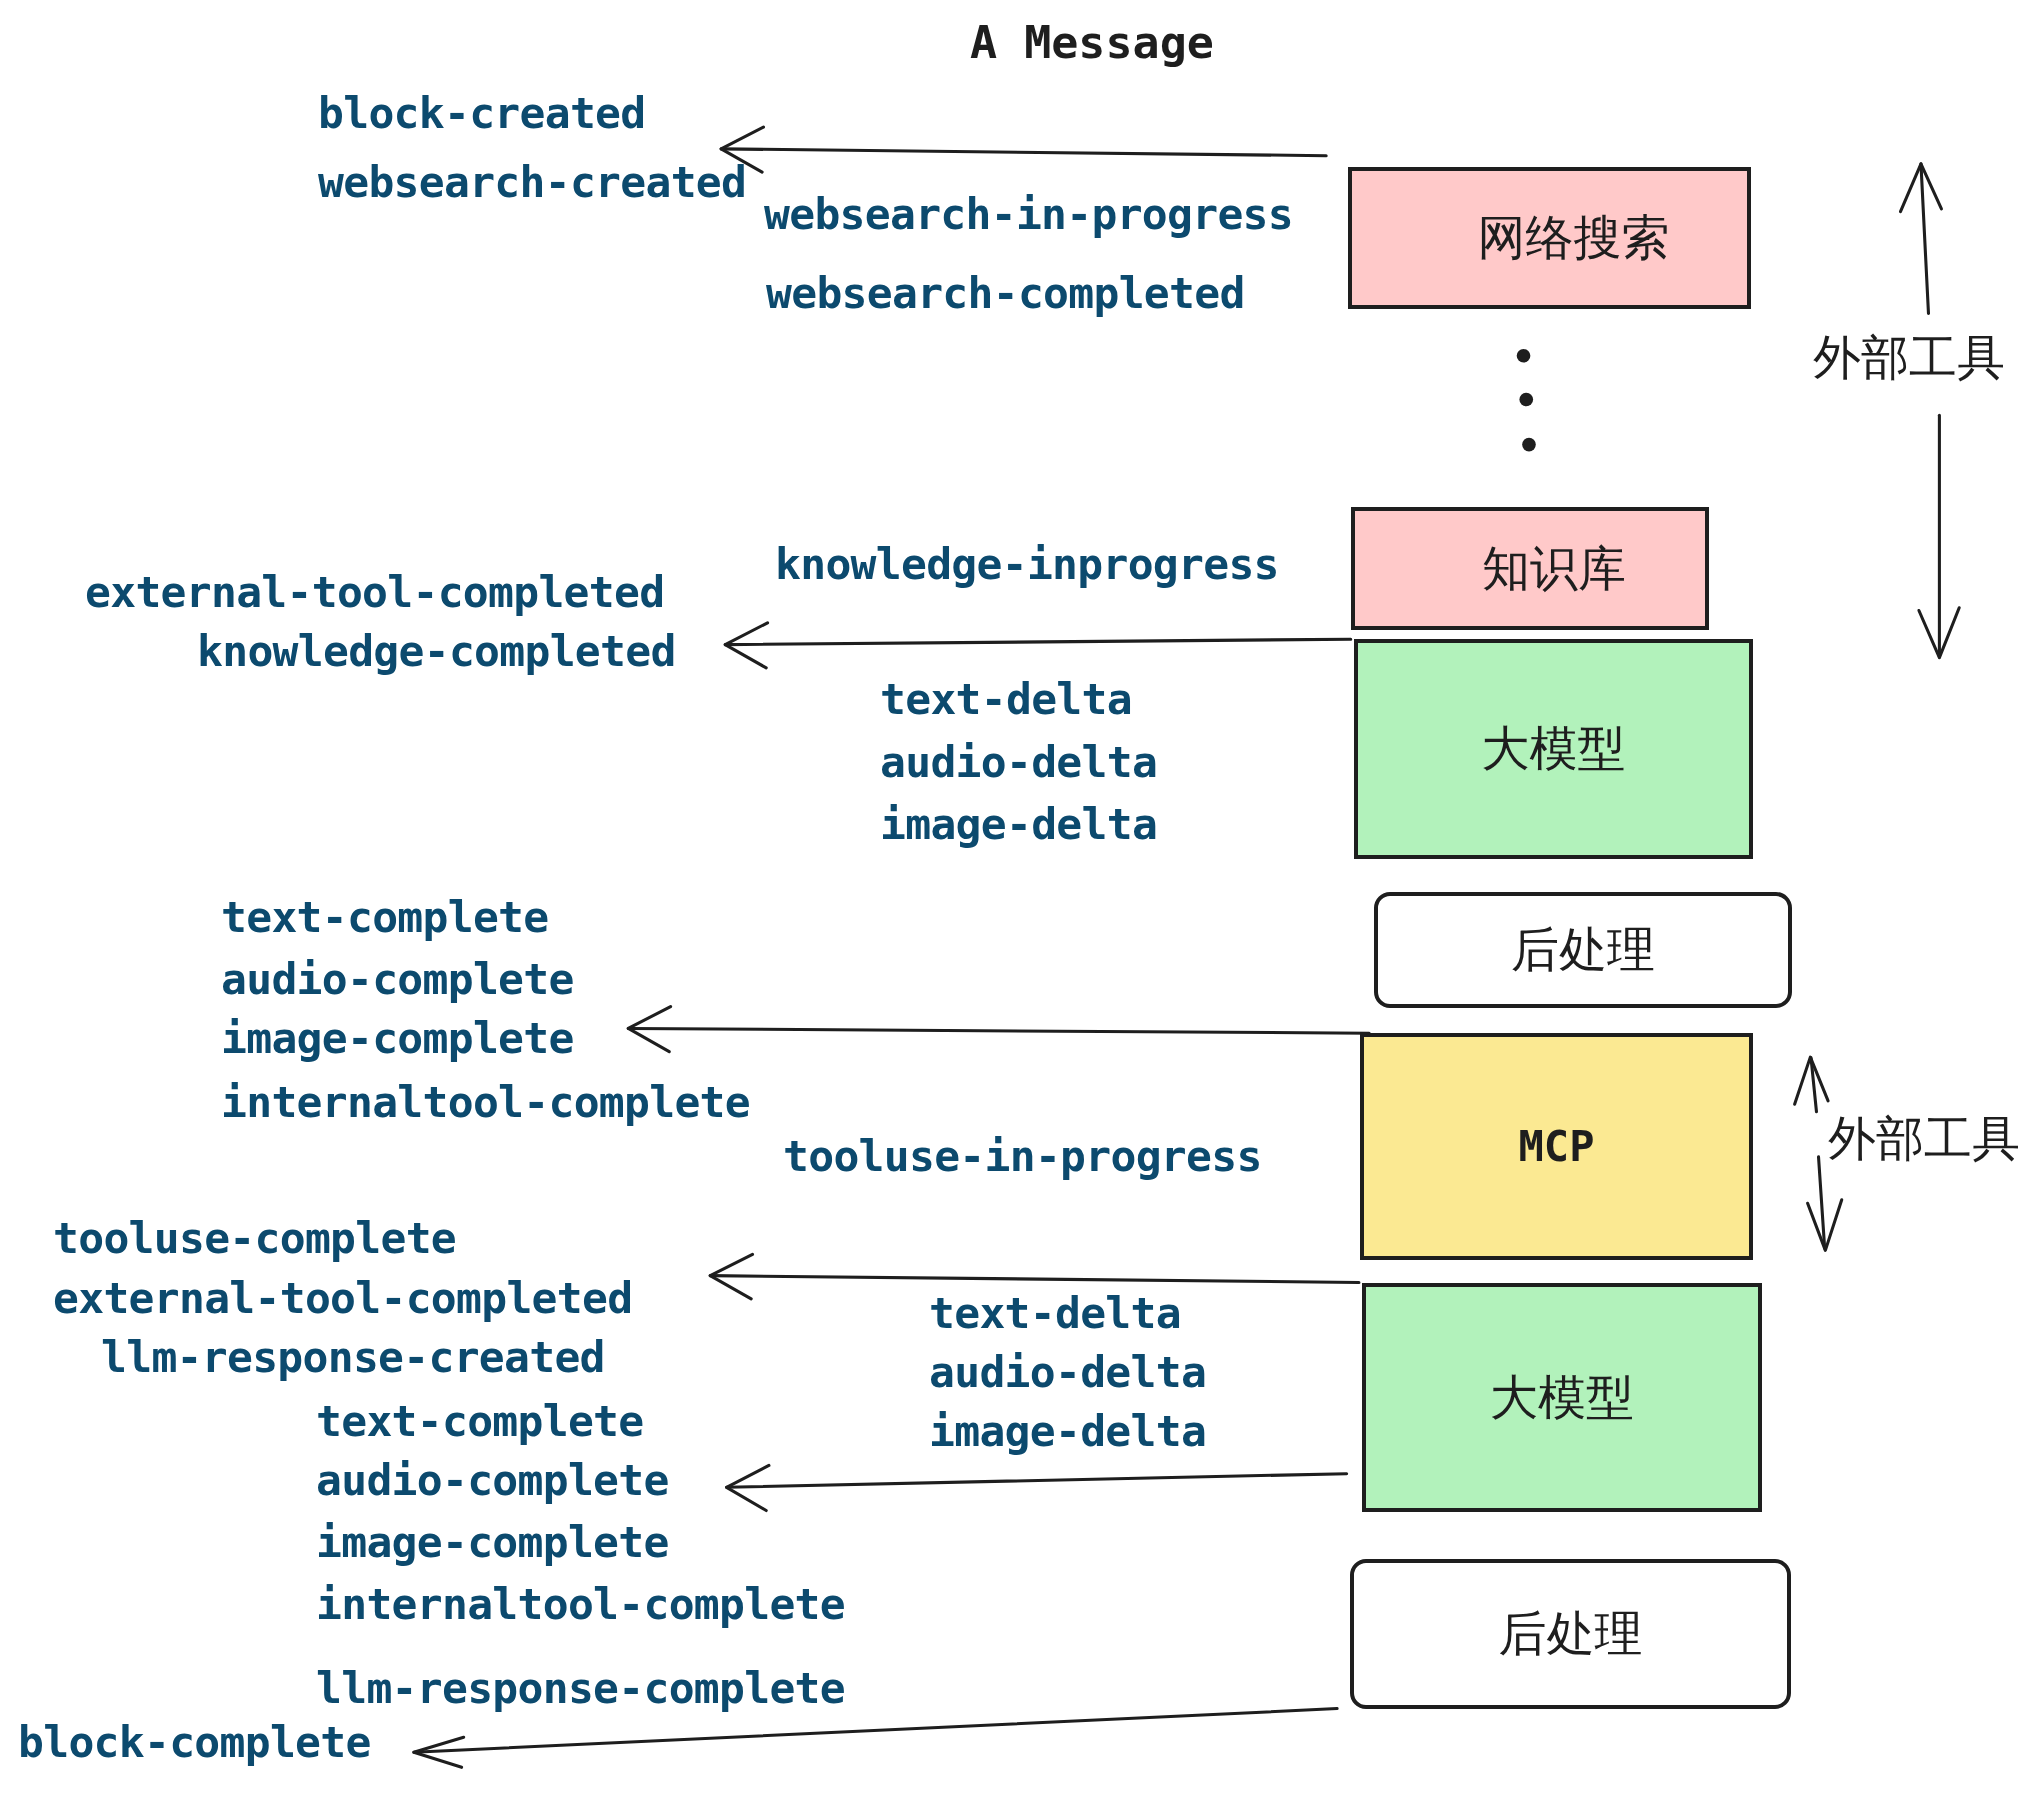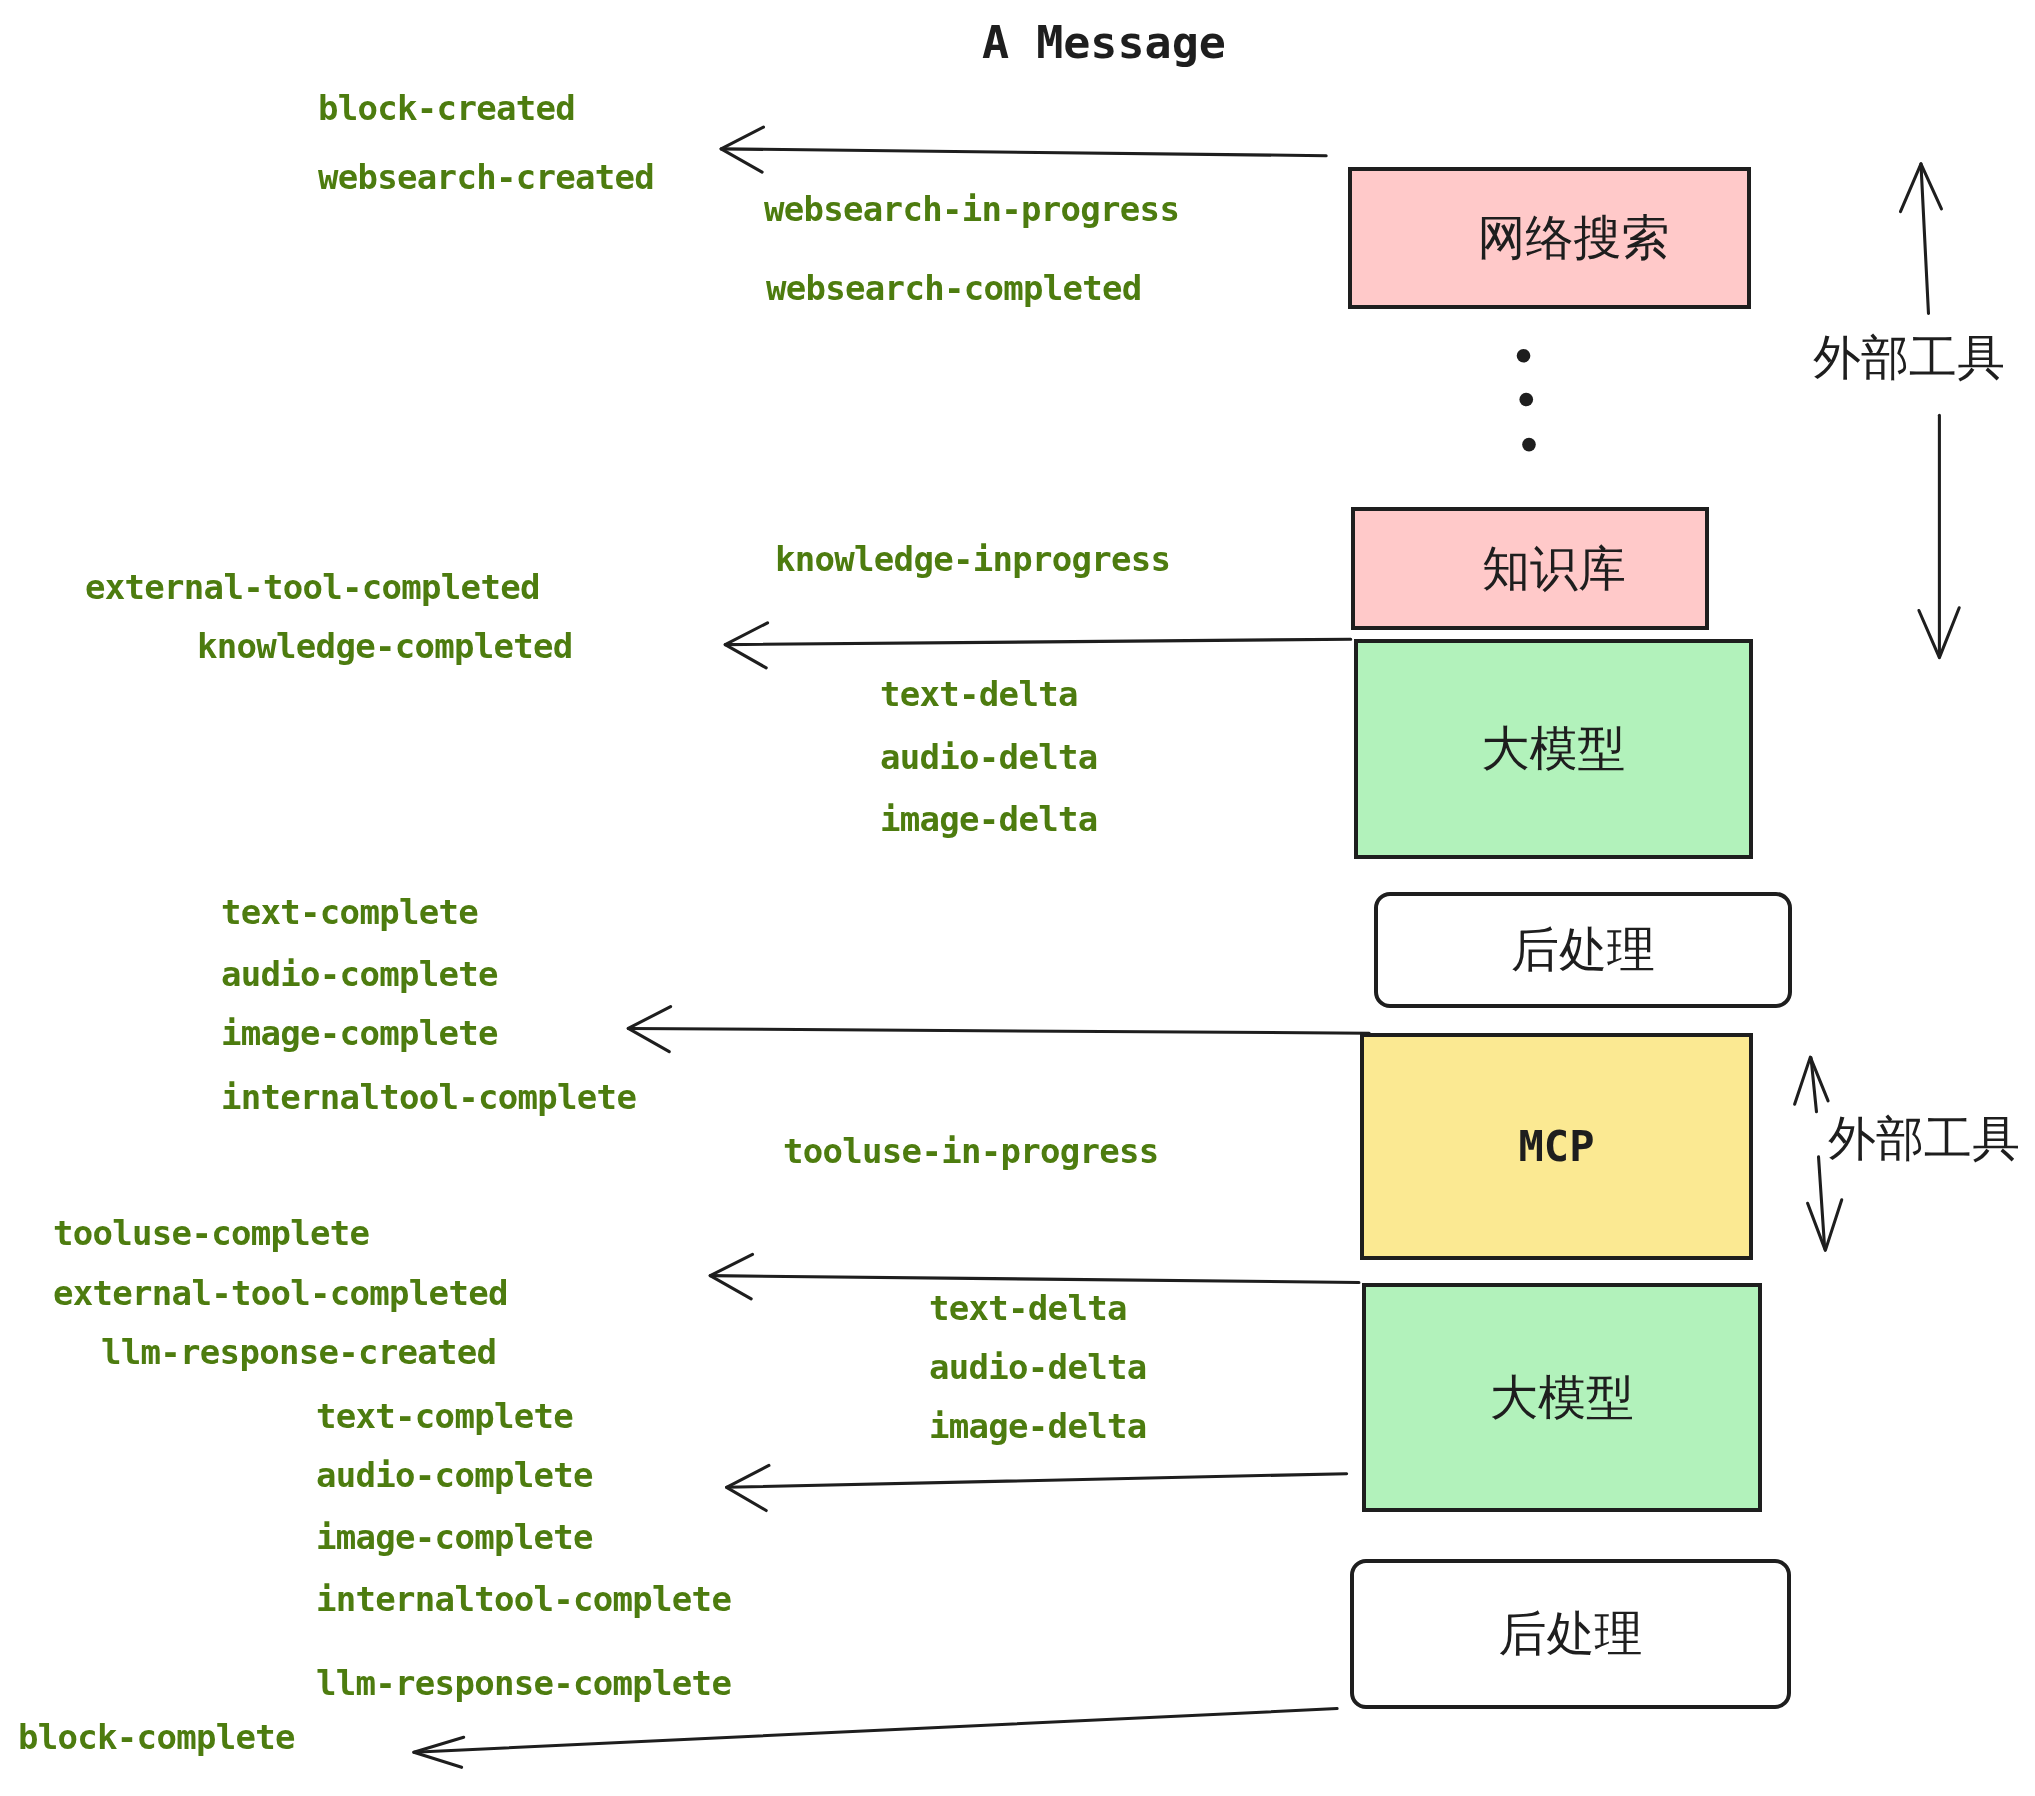--- a/index.html
+++ b/index.html
@@ -6,35 +6,34 @@
   #canvas{
     position:relative;
     width:2035px;height:1796px;
     background:#ffffff;
     overflow:hidden;
     color:#1e1e1e;
   }
   .ev{
     position:absolute;
     font-family:"DejaVu Sans Mono",monospace;
-    font-size:34px;
+    font-size:43px;
     font-weight:600;
     line-height:1.12;
     letter-spacing:-0.7px;
     white-space:nowrap;
-    color:#4d7c0f;
+    color:#0c4a6e;
   }
   .title{
     position:absolute;
     font-family:"DejaVu Sans Mono",monospace;
     font-size:45px;
     font-weight:600;
     white-space:nowrap;
     color:#1e1e1e;
-    margin-left:12px;
   }
   .box{
     position:absolute;
     box-sizing:border-box;
     border:4.1px solid #1e1e1e;
     display:flex;
     align-items:center;
     justify-content:center;
   }
   .fill-pink{background:#ffc9c9;padding-left:48px;}

